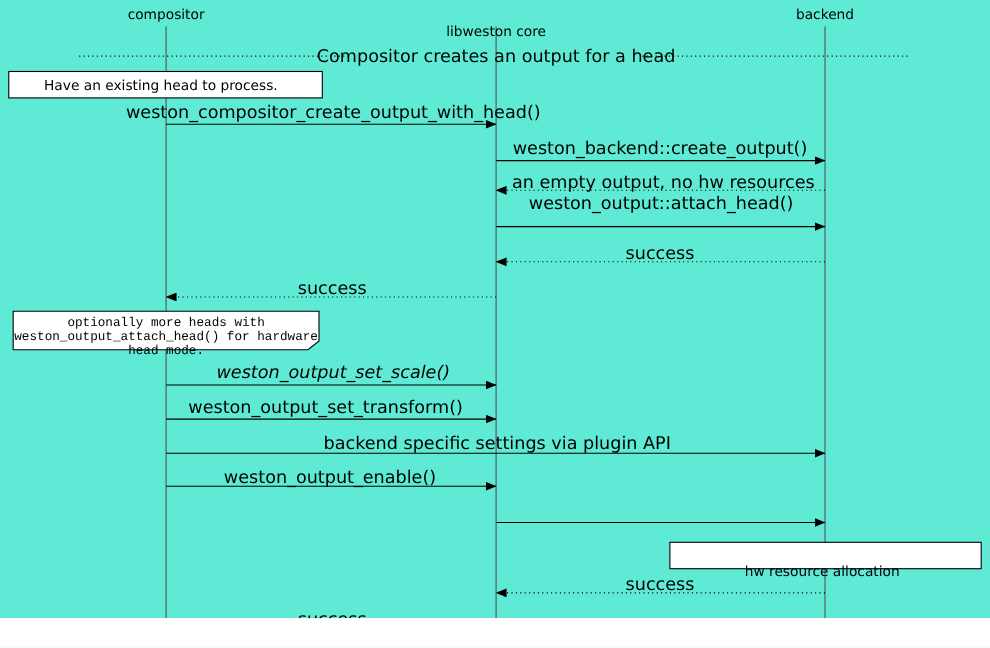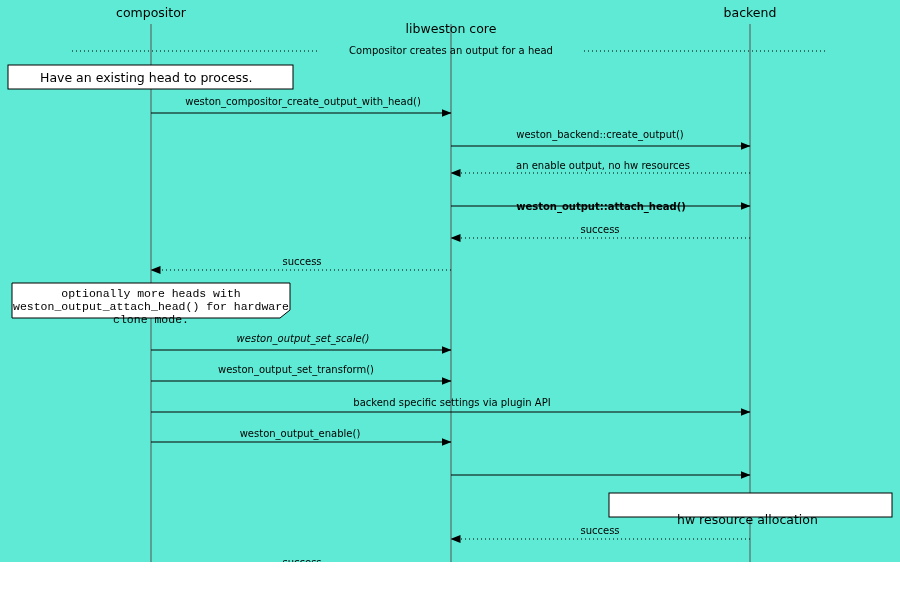--- a/index.html
+++ b/index.html
@@ -18,21 +18,21 @@
     background: #5eead4;
     padding-left: 11px;
   }
   #diagram svg {
     position: absolute;
     left: 0;
     top: 0;
   }
   .lbl {
     position: absolute;
-    font-size: 10px;
+    font-size: 16px;
     color: #000000;
     white-space: nowrap;
     line-height: 14px;
   }
   .lbl.center {
     text-align: center;
     transform: translateX(-50%);
   }
   .participant {
     font-size: 12.5px;
@@ -111,26 +111,26 @@
   <div class="lbl participant" style="left:451px; top:6px;margin-top:16px;">libweston core</div>
   <div class="lbl participant" style="left:750px; top:6px;">backend</div>
 
   <div class="lbl center" style="left:451px; top:44px;">Compositor creates an output for a head</div>
 
   <div class="boxlabel" style="left:40px; top:70px;">Have an existing head to process.</div>
   <div class="boxlabel" style="left:677px; top:512px;">hw resource allocation</div>
 
   <div class="notelabel" style="left:151px; top:287px;">optionally more heads with</div>
   <div class="notelabel" style="left:151px; top:300px;">weston_output_attach_head() for hardware</div>
-  <div class="notelabel" style="left:151px; top:313px;">clone mode.</div>
+  <div class="notelabel" style="left:151px; top:313px;">head mode.</div>
 
   <div class="lbl center" style="left:600px; top:128px;">weston_backend::create_output()</div>
   <div class="lbl center" style="left:303px; top:95px;">weston_compositor_create_output_with_head()</div>
-  <div class="lbl center" style="left:603px; top:159px;">an enable output, no hw resources</div>
-  <div class="lbl center" style="left:601px; top:200px;font-weight:bold;">weston_output::attach_head()</div>
+  <div class="lbl center" style="left:603px; top:159px;">an empty output, no hw resources</div>
+  <div class="lbl center" style="left:601px; top:178px;">weston_output::attach_head()</div>
   <div class="lbl center" style="left:600px; top:223px;">success</div>
   <div class="lbl center" style="left:302px; top:255px;">success</div>
   <div class="lbl center" style="left:303px; top:332px;font-style:italic;">weston_output_set_scale()</div>
   <div class="lbl center" style="left:296px; top:363px;">weston_output_set_transform()</div>
   <div class="lbl center" style="left:452px; top:396px;">backend specific settings via plugin API</div>
   <div class="lbl center" style="left:300px; top:427px;">weston_output_enable()</div>
   <div class="lbl center" style="left:600px; top:524px;">success</div>
   <div class="lbl center" style="left:302px; top:556px;">success</div>
 
 </div>

